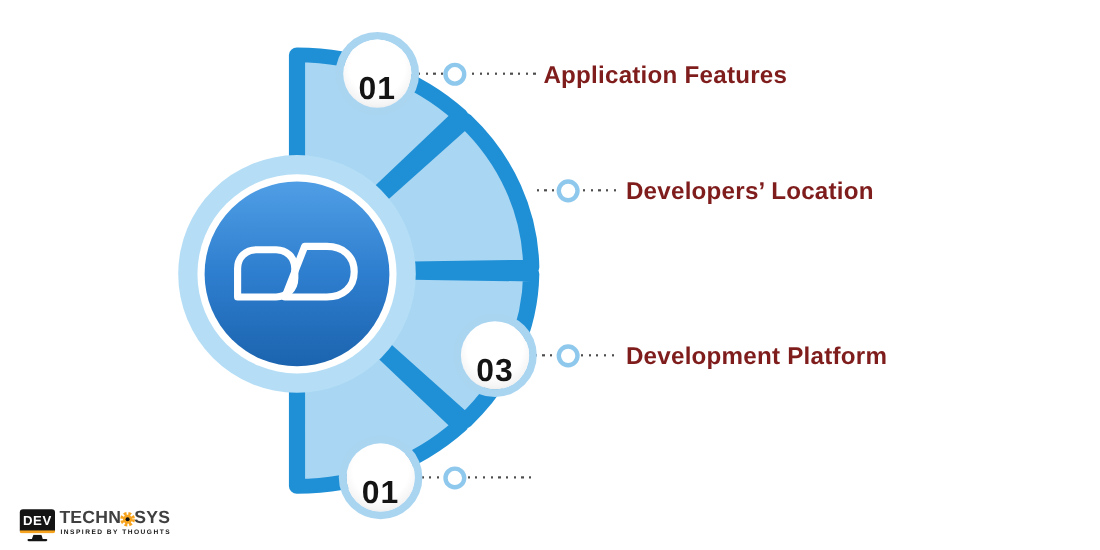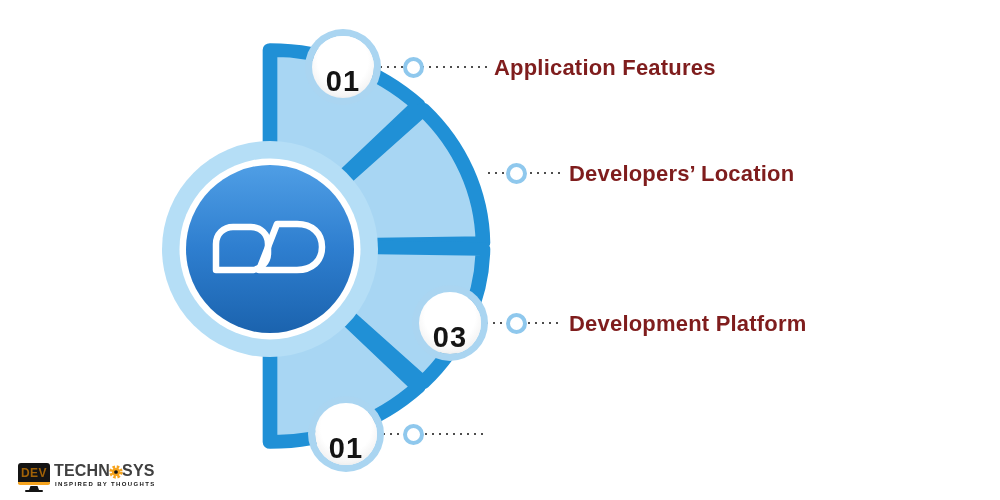--- a/index.html
+++ b/index.html
@@ -34,21 +34,21 @@
     position:absolute;font-size:22px;font-weight:700;color:#7f1d1d;
     letter-spacing:0.2px;white-space:nowrap;z-index:3;line-height:30px;
   }
   
   #brand{position:absolute;left:18px;top:460px;width:150px;height:38px;z-index:4;}
   .monitor{
     position:absolute;left:0;top:3px;width:32px;height:19px;background:#141414;
     border-radius:3px 3px 2px 2px;border-bottom:3px solid #f6a41f;
     display:flex;align-items:center;justify-content:center;
   }
-  .monitor span{color:#a16207;font-size:12px;font-weight:800;letter-spacing:0.5px;}
+  .monitor span{color:#ffffff;font-size:12px;font-weight:800;letter-spacing:0.5px;}
   .monitor-stand{
     position:absolute;left:11px;top:26px;width:10px;height:4px;background:#141414;
     clip-path:polygon(15% 0,85% 0,100% 100%,0 100%);
   }
   .monitor-base{position:absolute;left:7px;top:30px;width:18px;height:2px;background:#141414;border-radius:1px;}
   .brand-name{
     position:absolute;left:36px;top:2px;display:flex;align-items:center;
     font-size:16px;font-weight:800;color:#404040;letter-spacing:0.2px;
   }
   .brand-name svg{margin:1px -1px 0 -1px;}

